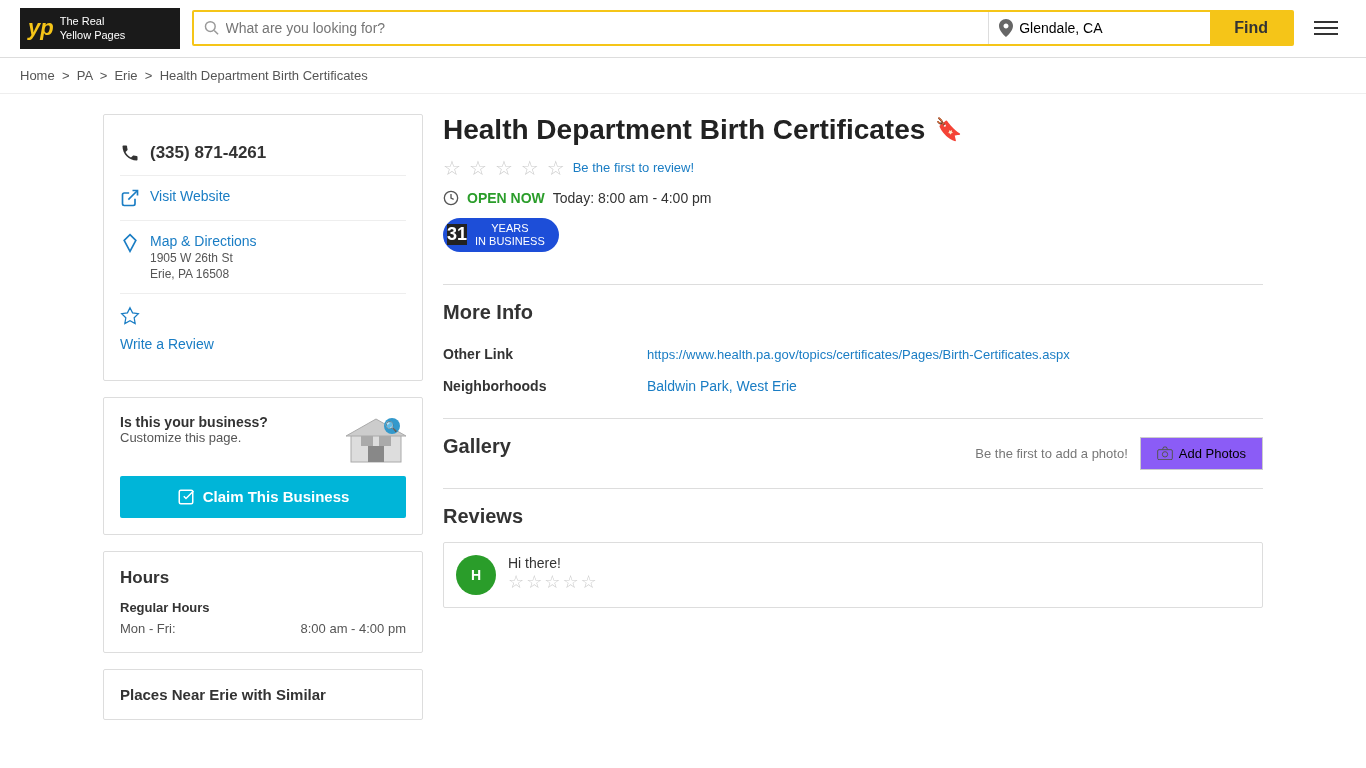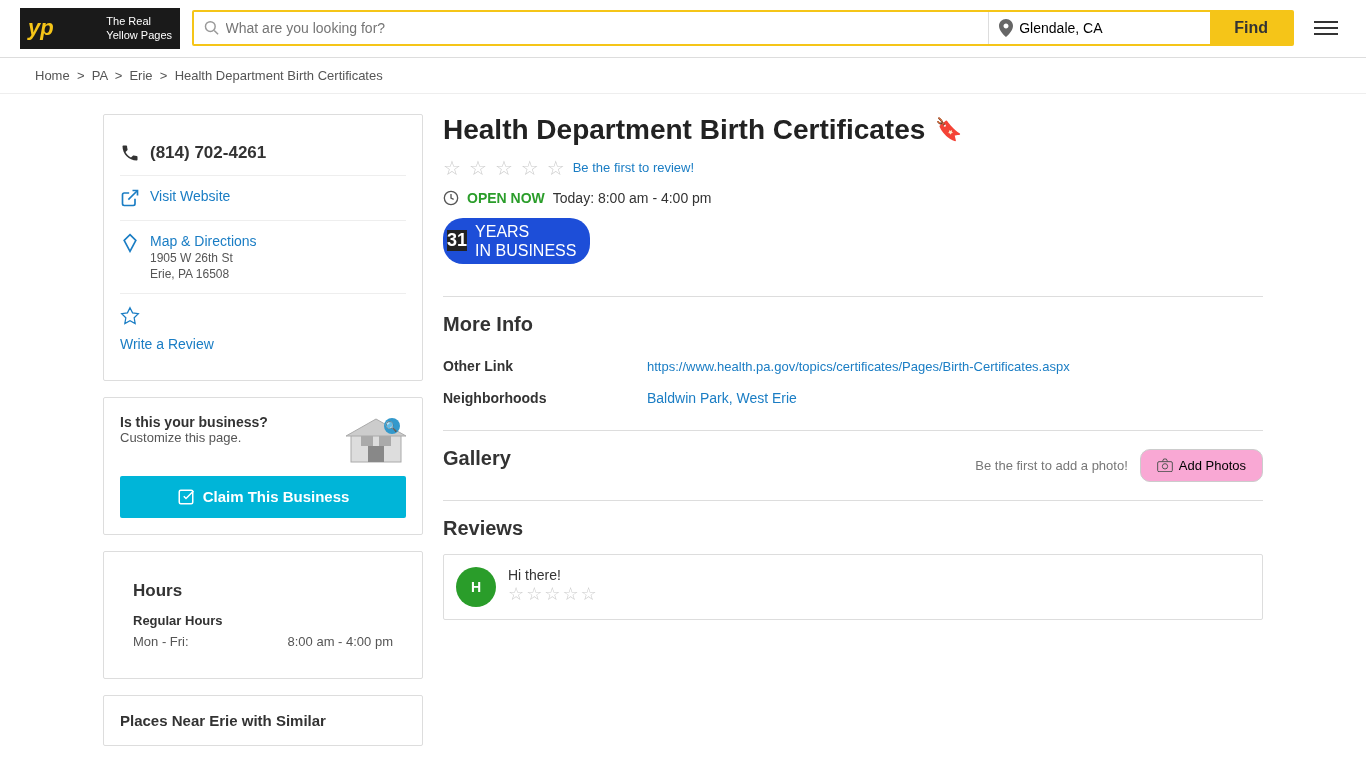--- a/index.html
+++ b/index.html
@@ -14,21 +14,20 @@
       gap: 12px;
       background: #fff;
     }
     .logo-container {
       display: flex;
       align-items: center;
       background: #1a1a1a;
       padding: 6px 8px;
       gap: 6px;
       min-width: 160px;
-      justify-content: space-between;
     }
     .logo-yp {
       color: #f5c518;
       font-weight: bold;
       font-size: 22px;
       font-style: italic;
     }
     .logo-text {
       color: #fff;
       font-size: 11px;
@@ -86,21 +85,21 @@
     }
     .hamburger span {
       display: block;
       width: 24px;
       height: 2px;
       background: #333;
     }
 
     
     .breadcrumb {
-      padding: 10px 35px;
+      padding: 10px 20px;
       font-size: 13px;
       color: #555;
       border-bottom: 1px solid #eee;
     }
     .breadcrumb a { color: #555; text-decoration: none; }
 
     
     .main-container {
       display: flex;
       padding: 20px;
@@ -164,21 +163,21 @@
       align-items: center;
       justify-content: center;
       gap: 8px;
       border-radius: 2px;
     }
 
     
     .hours-card {
       border: 1px solid #ddd;
       border-radius: 2px;
-      padding: 29px;
+      padding: 16px;
       margin-bottom: 16px;
     }
     .hours-title { font-size: 17px; font-weight: bold; margin-bottom: 12px; }
     .hours-section-title { font-size: 13px; font-weight: bold; margin-bottom: 6px; }
     .hours-row { display: flex; justify-content: space-between; font-size: 13px; color: #555; }
 
     
     .similar-card {
       border: 1px solid #ddd;
       border-radius: 2px;
@@ -257,28 +256,28 @@
     
     .gallery-header {
       display: flex;
       align-items: center;
       justify-content: space-between;
       margin-bottom: 12px;
       gap: 21px;
     }
     .add-photos-btn {
       border: 1px solid #ccc;
-      background: #f9a8d4;
+      background: #8b5cf6;
       padding: 8px 16px;
       cursor: pointer;
       font-size: 13px;
       display: flex;
       align-items: center;
       gap: 6px;
-      border-radius: 10px;
+      border-radius: 0;
     }
     .gallery-placeholder { color: #777; font-size: 13px; }
 
     
     .reviews-section { margin-top: 10px; }
     .review-card {
       border: 1px solid #ddd;
       border-radius: 2px;
       padding: 12px;
       margin-top: 12px;
@@ -350,21 +349,21 @@
 
 <div class="main-container">
 
   <aside class="sidebar">
 
     <div class="sidebar-card">
       <div class="sidebar-item">
         <svg width="20" height="20" viewBox="0 0 24 24" fill="#333">
           <path d="M6.62 10.79c1.44 2.83 3.76 5.14 6.59 6.59l2.2-2.2c.27-.27.67-.36 1.02-.24 1.12.37 2.33.57 3.57.57.55 0 1 .45 1 1V20c0 .55-.45 1-1 1-9.39 0-17-7.61-17-17 0-.55.45-1 1-1h3.5c.55 0 1 .45 1 1 0 1.25.2 2.45.57 3.57.11.35.03.74-.25 1.02l-2.2 2.2z"></path>
         </svg>
-        <span class="phone-number">(814) 702-4261</span>
+        <span class="phone-number">(335) 871-4261</span>
       </div>
 
       <div class="sidebar-item">
         <svg width="20" height="20" viewBox="0 0 24 24" fill="none" stroke="#1a7dc4" stroke-width="2">
           <path d="M18 13v6a2 2 0 01-2 2H5a2 2 0 01-2-2V8a2 2 0 012-2h6"></path>
           <polyline points="15,3 21,3 21,9"></polyline>
           <line x1="10" y1="14" x2="21" y2="3"></line>
         </svg>
         <a href="#">Visit Website</a>
       </div>
@@ -453,21 +452,21 @@
         <circle cx="12" cy="12" r="10"></circle>
         <polyline points="12,6 12,12 16,14"></polyline>
       </svg>
       <span class="open-now">OPEN NOW</span>
       <span>Today: 8:00 am - 4:00 pm</span>
     </div>
 
     
     <div class="years-badge">
       <span class="years-number">31</span>
-      <span style="font-size:16px; line-height:1.2;">YEARS<br>IN BUSINESS</span>
+      <span style="font-size:11px; line-height:1.2;text-align:center;">YEARS<br>IN BUSINESS</span>
     </div>
 
     <hr class="divider">
 
     
     <div>
       <div class="section-title">More Info</div>
       <table class="info-table">
         <tbody>
             <tr>

